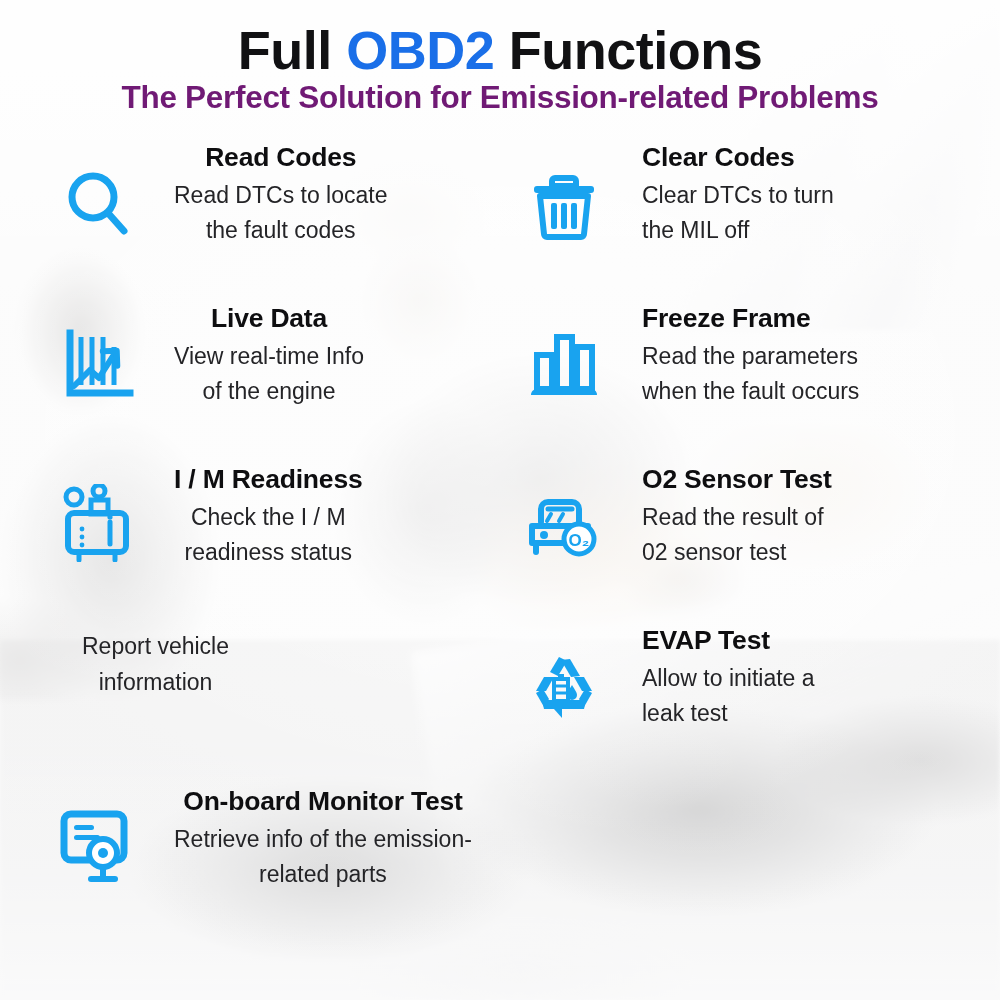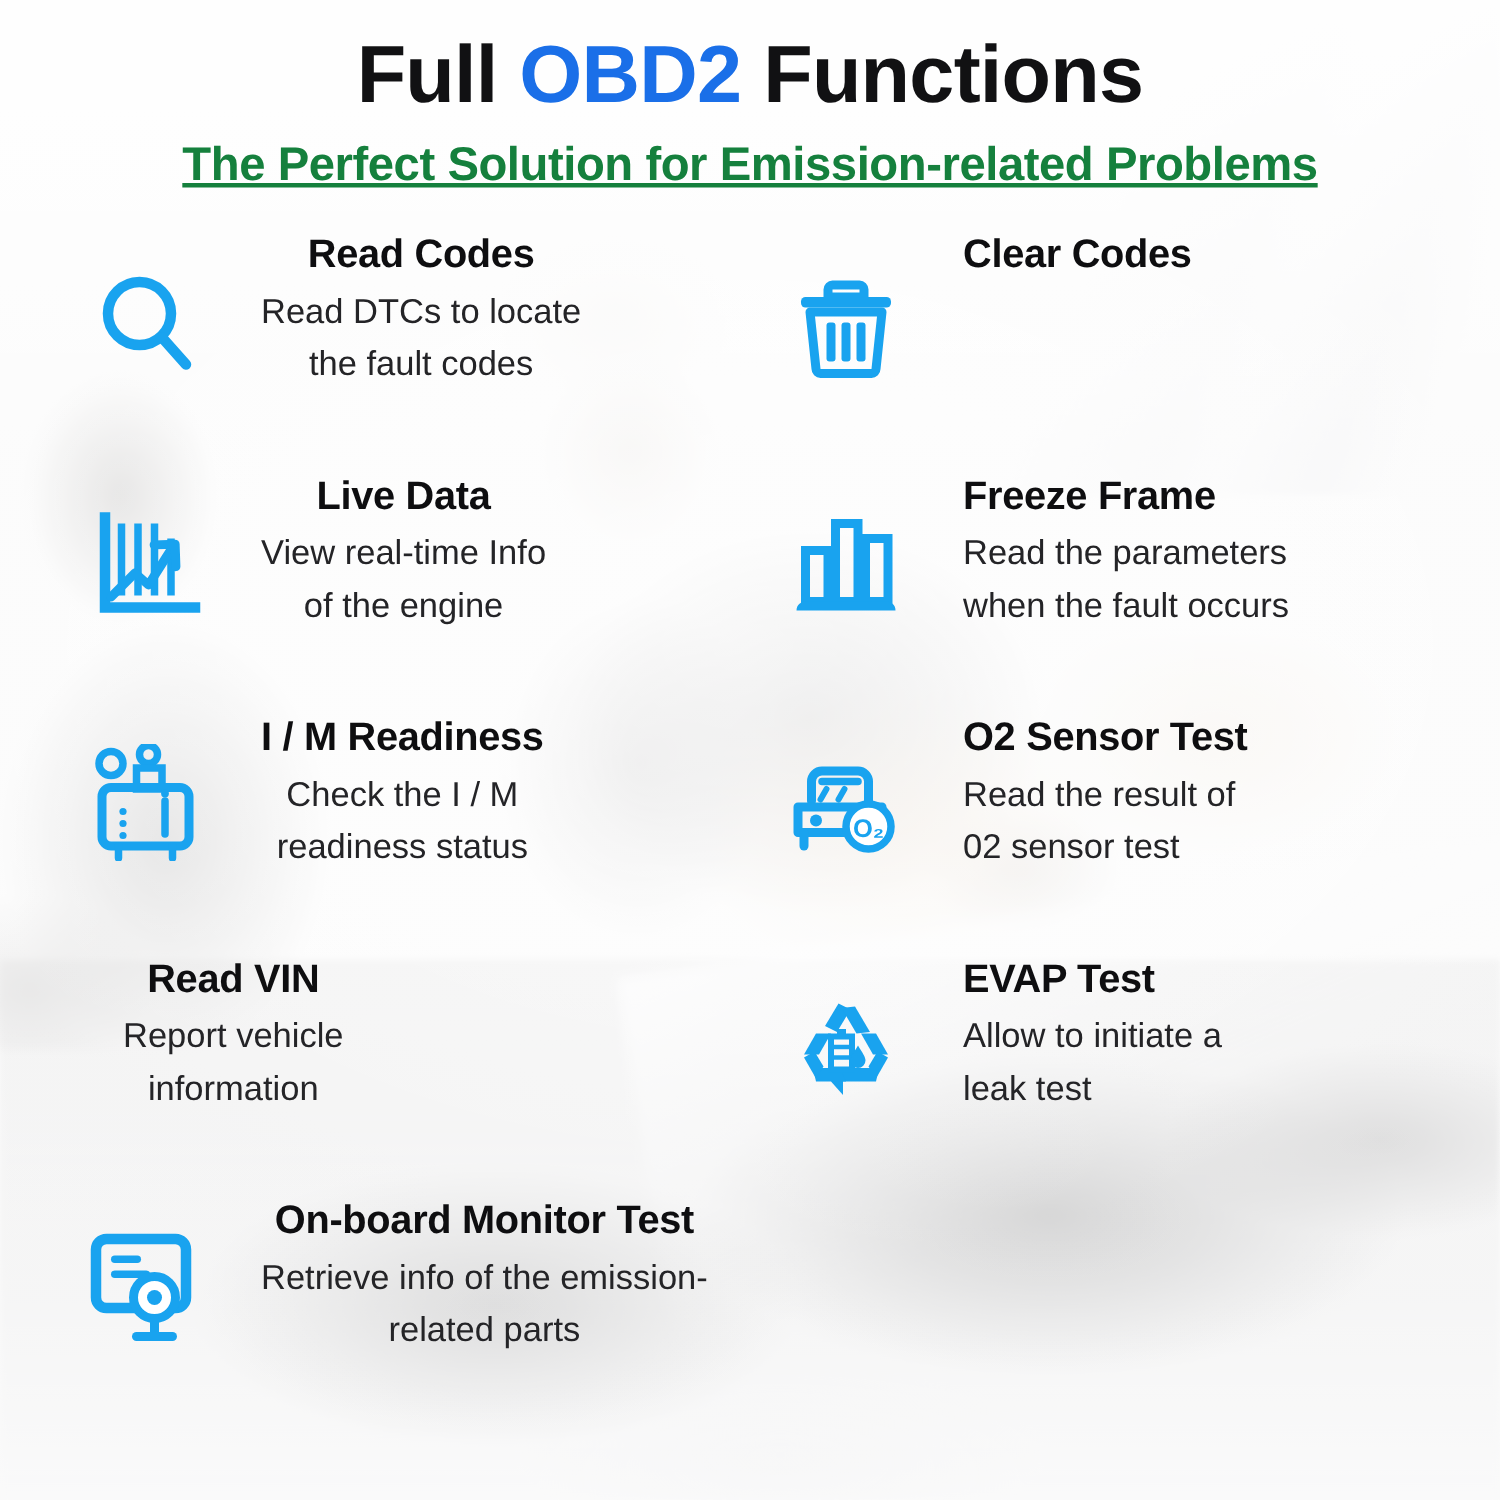--- a/index.html
+++ b/index.html
@@ -82,23 +82,22 @@
   
   #page { position:relative; z-index:2; width:1000px; height:760px; }
 
   .header { padding-top:22px; text-align:center; }
   .title {
     font-size:54px; font-weight:700; letter-spacing:-0.5px;
     color:#111113; line-height:1.06; white-space:nowrap;
   }
   .title .accent { color:#1a6fe8; }
   .subtitle {
-    margin-top:12px;
     font-size:31.5px; font-weight:700; letter-spacing:-0.3px;
-    color:#15803d; white-space:nowrap;text-decoration:underline;
+    color:#701a75; white-space:nowrap;
   }
 
   .grid {
     margin-top:24px;
     display:grid;
     grid-template-columns:500px 500px;
     grid-auto-rows:161px;
   }
   .feature { display:flex; align-items:flex-start; }
   .feature.col-l { padding-left:52px; }
@@ -172,20 +171,22 @@
           <path d="M24 8h18a3 3 0 013 3v5H21v-5a3 3 0 013-3z" stroke="#19a3ef" stroke-width="6" stroke-linejoin="round"></path>
           <rect x="3" y="16" width="60" height="7" rx="3" fill="#19a3ef"></rect>
           <path d="M9 26h48l-4 38a3 3 0 01-3 3H16a3 3 0 01-3-3L9 26z" stroke="#19a3ef" stroke-width="6" stroke-linejoin="round"></path>
           <rect x="20" y="33" width="6" height="26" rx="2" fill="#19a3ef"></rect>
           <rect x="30" y="33" width="6" height="26" rx="2" fill="#19a3ef"></rect>
           <rect x="40" y="33" width="6" height="26" rx="2" fill="#19a3ef"></rect>
         </svg>
       </div>
       <div class="ftext">
         <div class="fh">Clear Codes</div>
+        <div class="fd">Clear DTCs to turn
+the MIL off</div>
       </div>
     </div>
 
     <div class="feature col-l">
       <div class="ico">
         <svg width="72" height="72" viewBox="0 0 72 72" fill="none">
           <path d="M8 4v60h60" stroke="#19a3ef" stroke-width="7" stroke-linecap="square"></path>
           <line x1="19" y1="8" x2="19" y2="56" stroke="#19a3ef" stroke-width="5"></line>
           <line x1="30" y1="8" x2="30" y2="56" stroke="#19a3ef" stroke-width="5"></line>
           <line x1="41" y1="8" x2="41" y2="56" stroke="#19a3ef" stroke-width="5"></line>
@@ -256,21 +257,20 @@
       </div>
       <div class="ftext">
         <div class="fh">O2 Sensor Test</div>
         <div class="fd">Read the result of
 02 sensor test</div>
       </div>
     </div>
 
     <div class="feature col-l">
       <div class="ftext">
-        <div class="fh">Read VIN</div>
         <div class="fd">Report vehicle
 information</div>
       </div>
     </div>
 
     <div class="feature col-r">
       <div class="ico">
         <svg width="76" height="74" viewBox="0 0 76 74" fill="none">
           <path d="M33 8l-9 15 8 4 9-15-8-4z" fill="#19a3ef"></path>
           <path d="M44 10l10 17-9 1-10-17 9-1z" fill="#19a3ef"></path>

